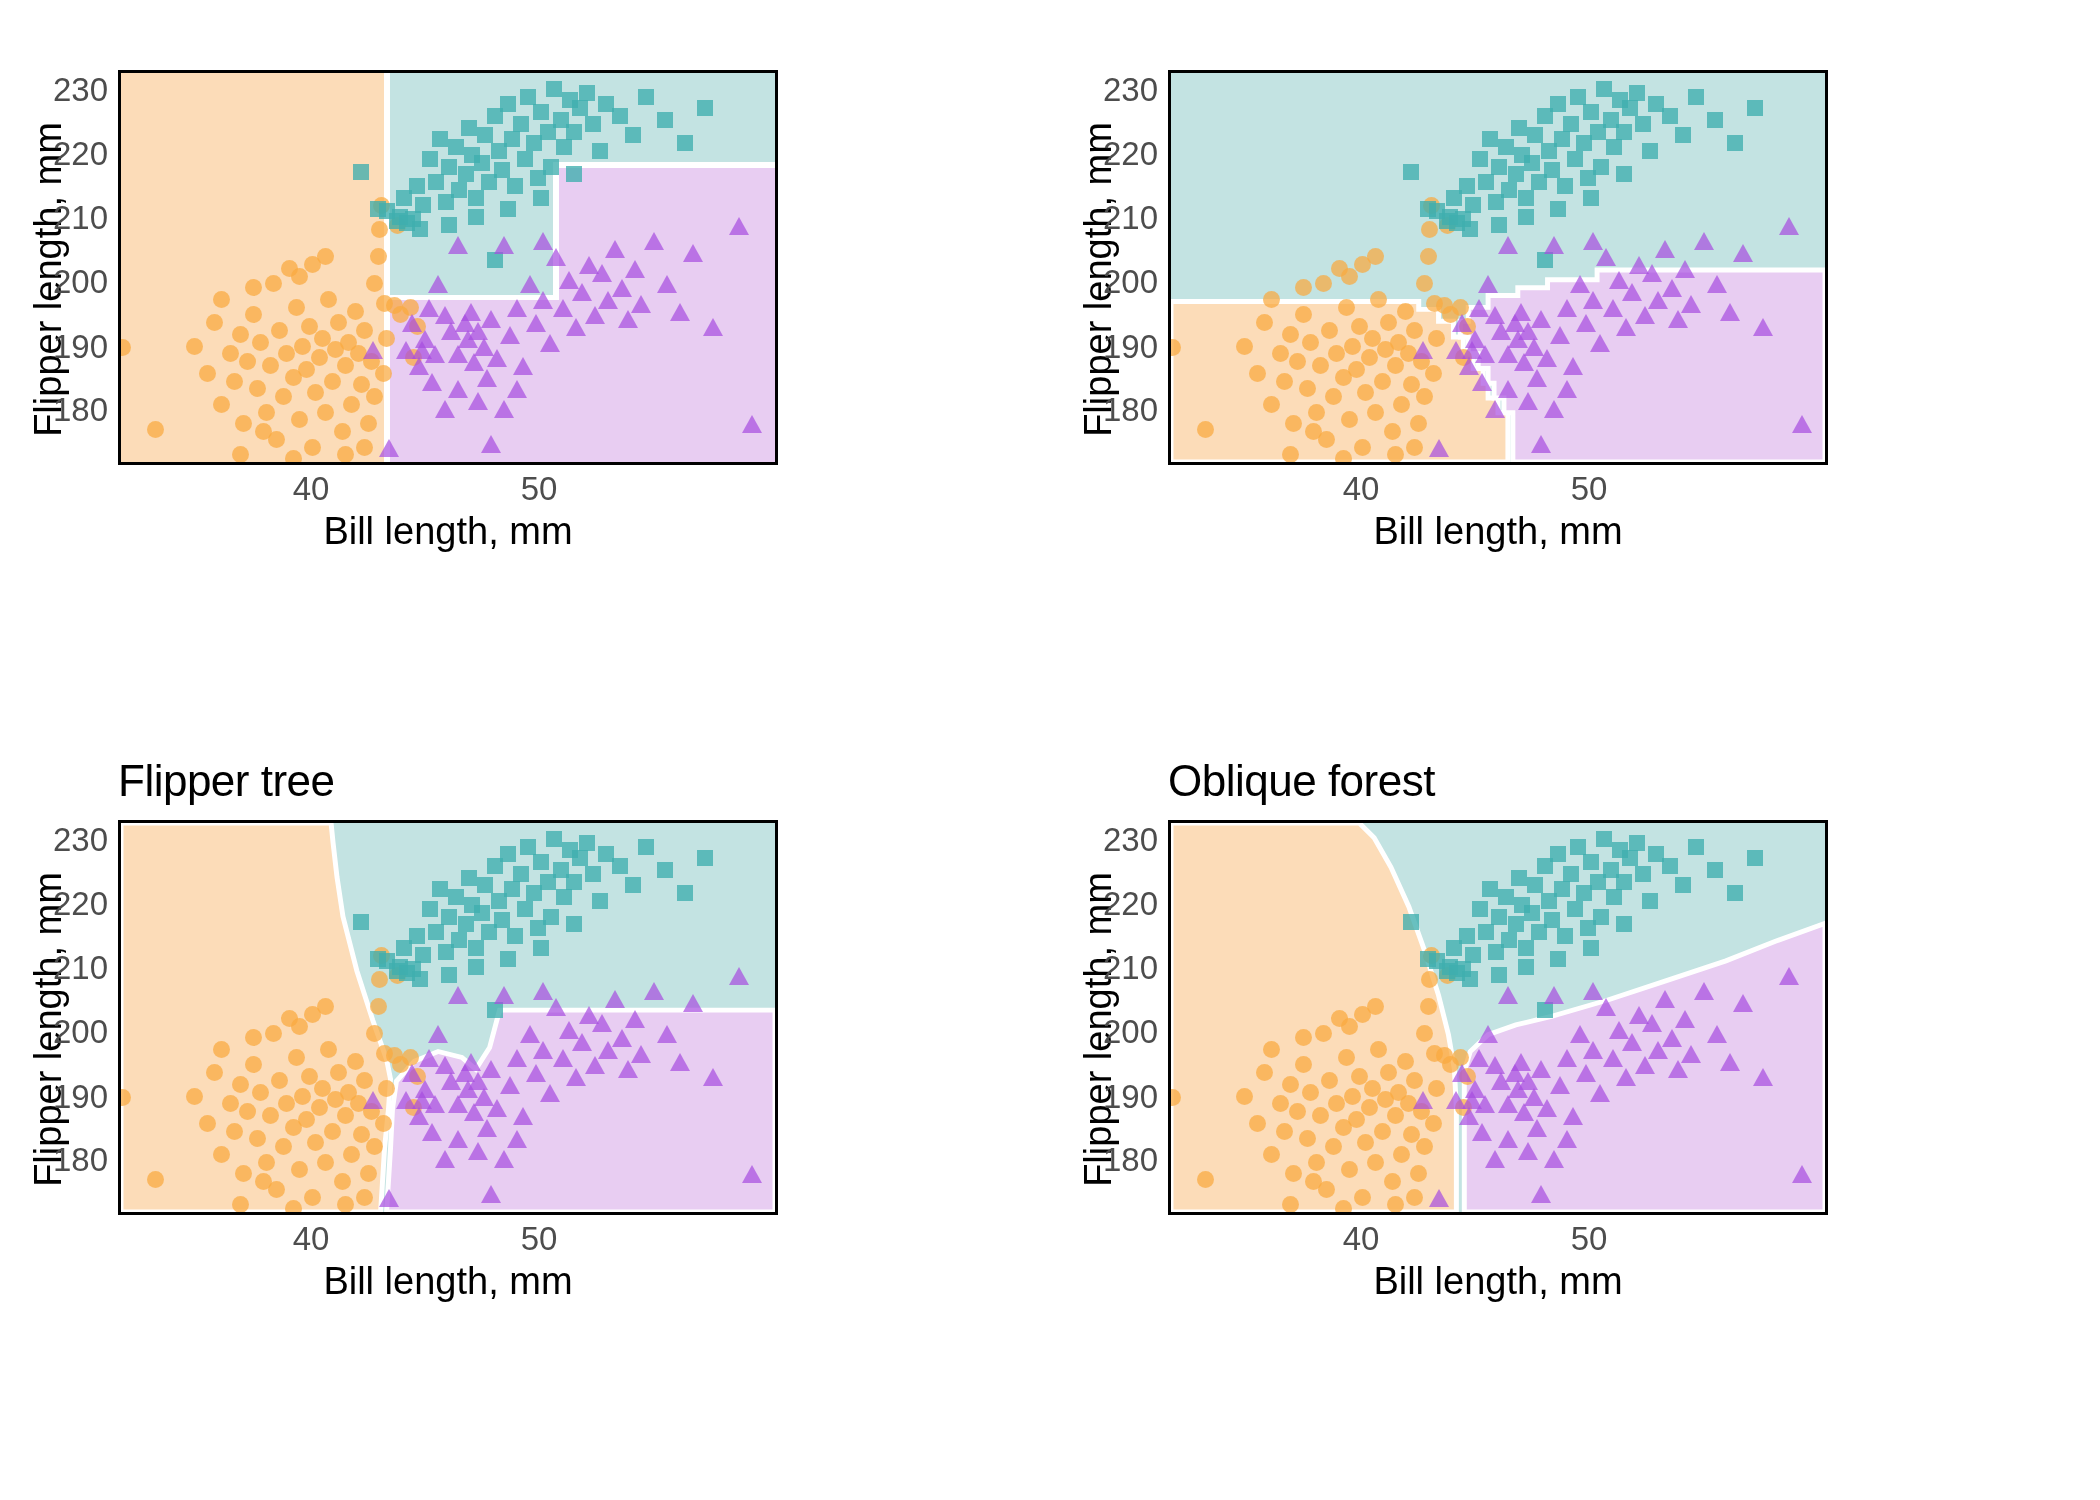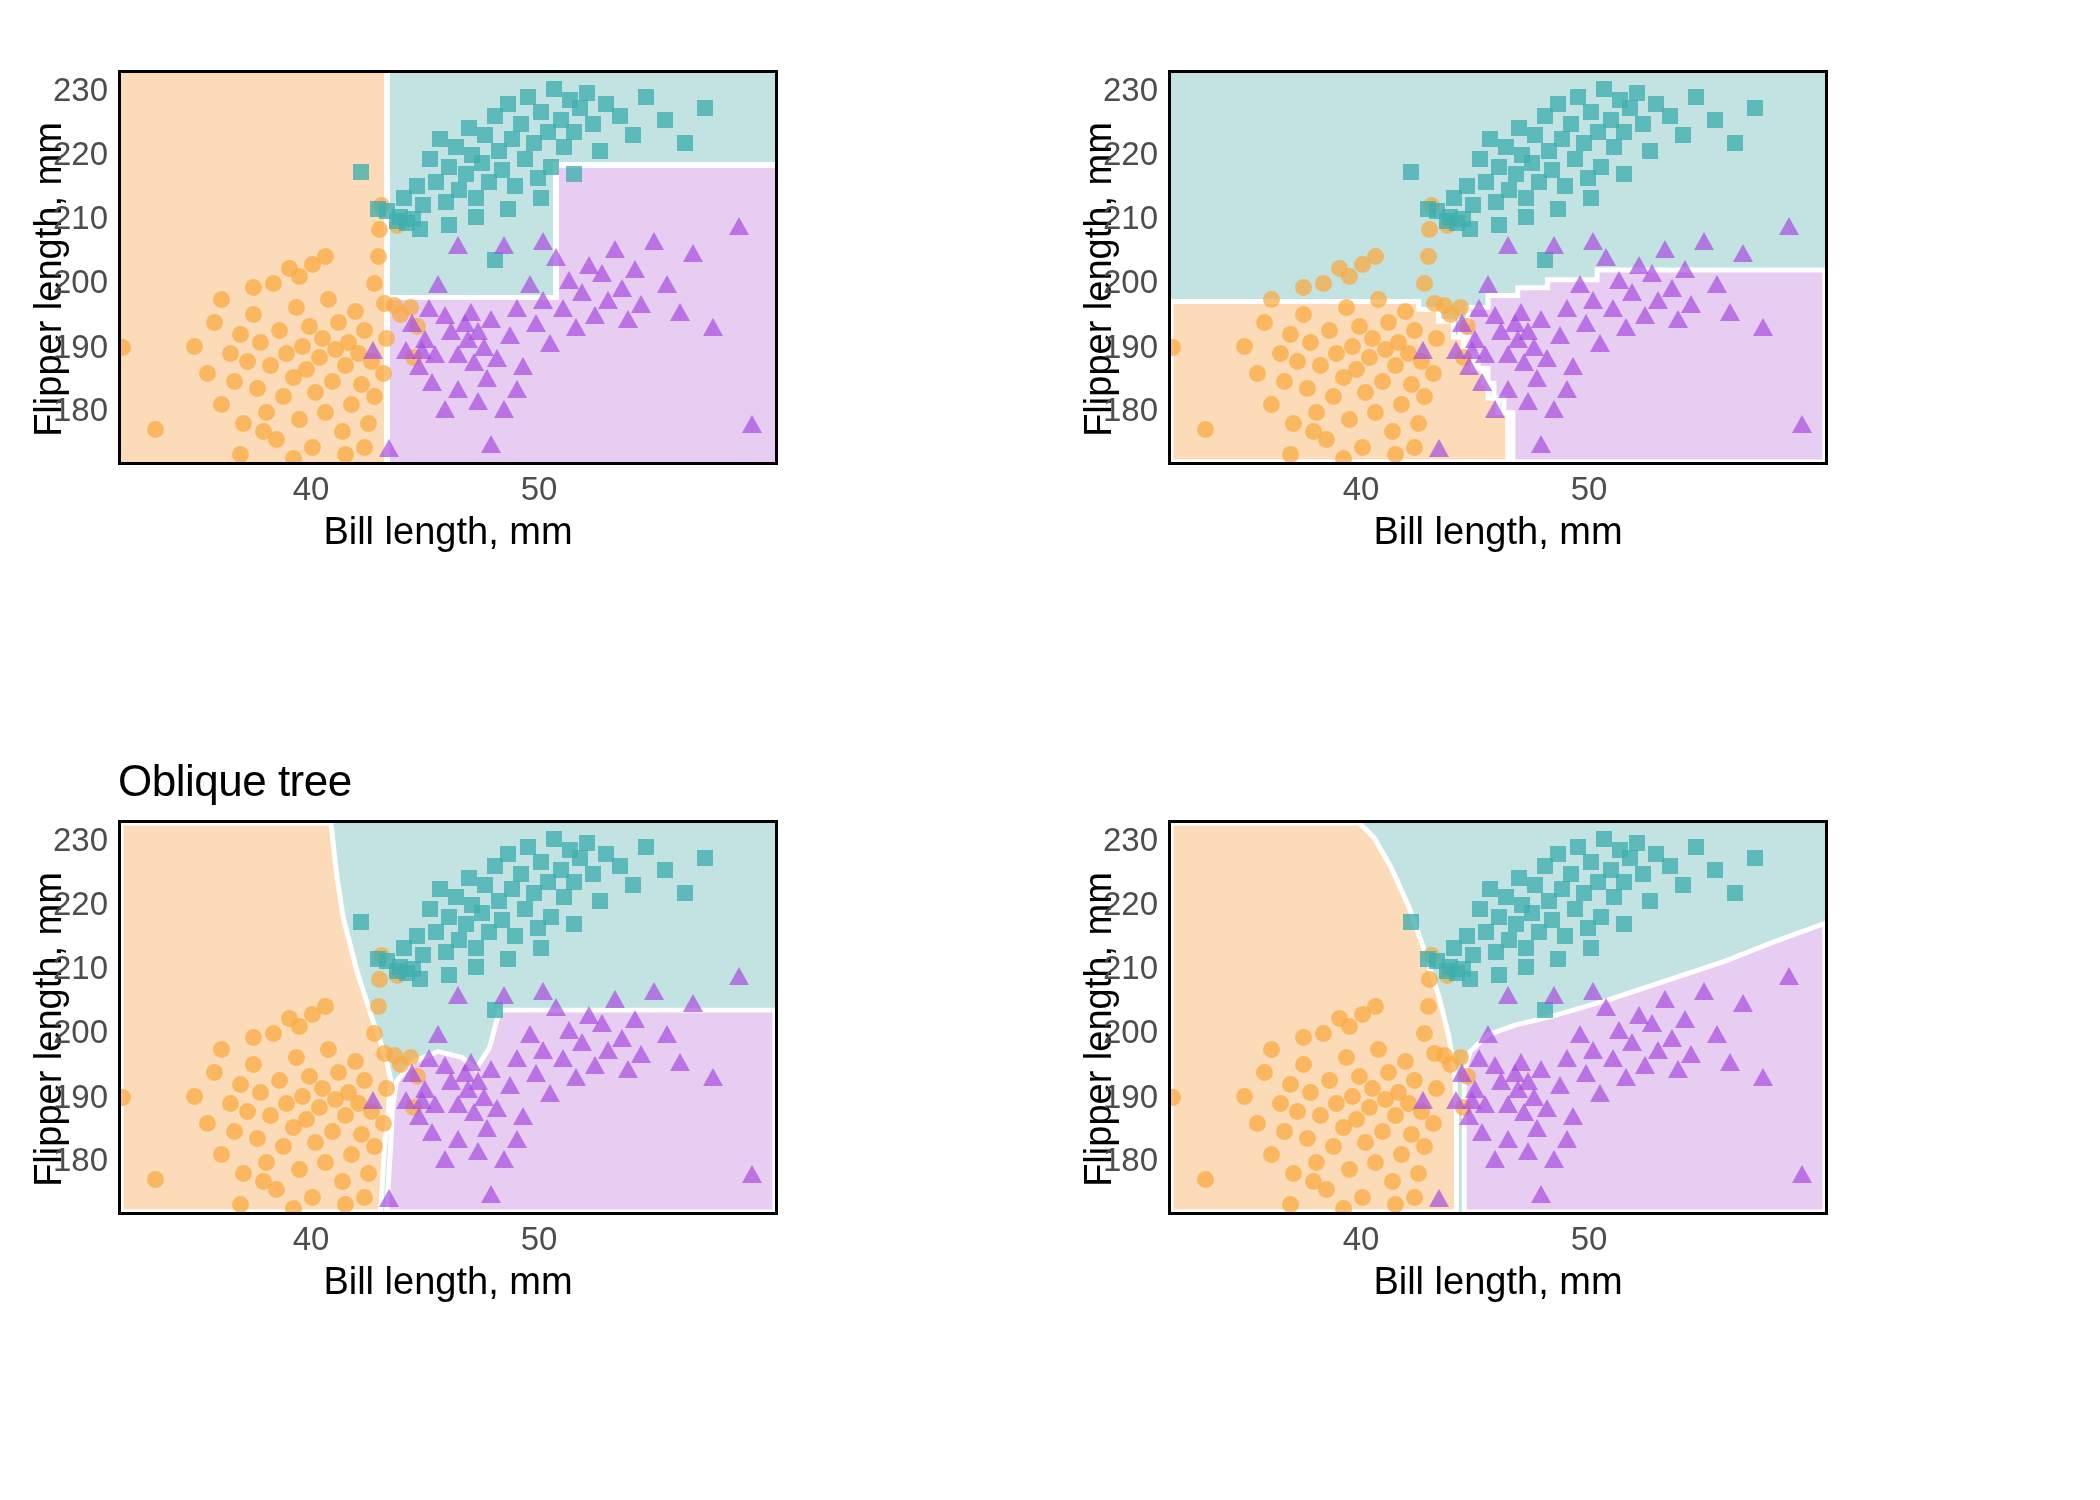--- a/index.html
+++ b/index.html
@@ -539,21 +539,21 @@
       <div class="mk tri" style="left:63%;top:41%;"></div>
       <div class="mk tri" style="left:57%;top:42%;"></div>
       <div class="mk tri" style="left:50%;top:42%;"></div>
       <div class="mk tri" style="left:45.5%;top:58%;"></div>
       <div class="mk tri" style="left:43%;top:62%;"></div>
       <div class="mk tri" style="left:46.5%;top:70%;"></div>
     </div>
   </div>
 
   <div class="panel">
-    <div class="panel-title">Oblique tree</div>
+    <div class="panel-title">Flipper tree</div>
     <div class="ylab">Flipper length, mm</div>
     <div class="xlab">Bill length, mm</div>
 
     <div class="yticks">
       <div class="ytick" style="top:5%">230</div>
       <div class="ytick" style="top:21.3%">220</div>
       <div class="ytick" style="top:37.5%">210</div>
       <div class="ytick" style="top:53.7%">200</div>
       <div class="ytick" style="top:70%">190</div>
       <div class="ytick" style="top:86.2%">180</div>
@@ -759,20 +759,21 @@
       <div class="mk tri" style="left:63%;top:41%;"></div>
       <div class="mk tri" style="left:57%;top:42%;"></div>
       <div class="mk tri" style="left:50%;top:42%;"></div>
       <div class="mk tri" style="left:45.5%;top:58%;"></div>
       <div class="mk tri" style="left:43%;top:62%;"></div>
       <div class="mk tri" style="left:46.5%;top:70%;"></div>
     </div>
   </div>
 
   <div class="panel">
+    <div class="panel-title">Oblique forest</div>
     <div class="ylab">Flipper length, mm</div>
     <div class="xlab">Bill length, mm</div>
 
     <div class="yticks">
       <div class="ytick" style="top:5%">230</div>
       <div class="ytick" style="top:21.3%">220</div>
       <div class="ytick" style="top:37.5%">210</div>
       <div class="ytick" style="top:53.7%">200</div>
       <div class="ytick" style="top:70%">190</div>
       <div class="ytick" style="top:86.2%">180</div>

